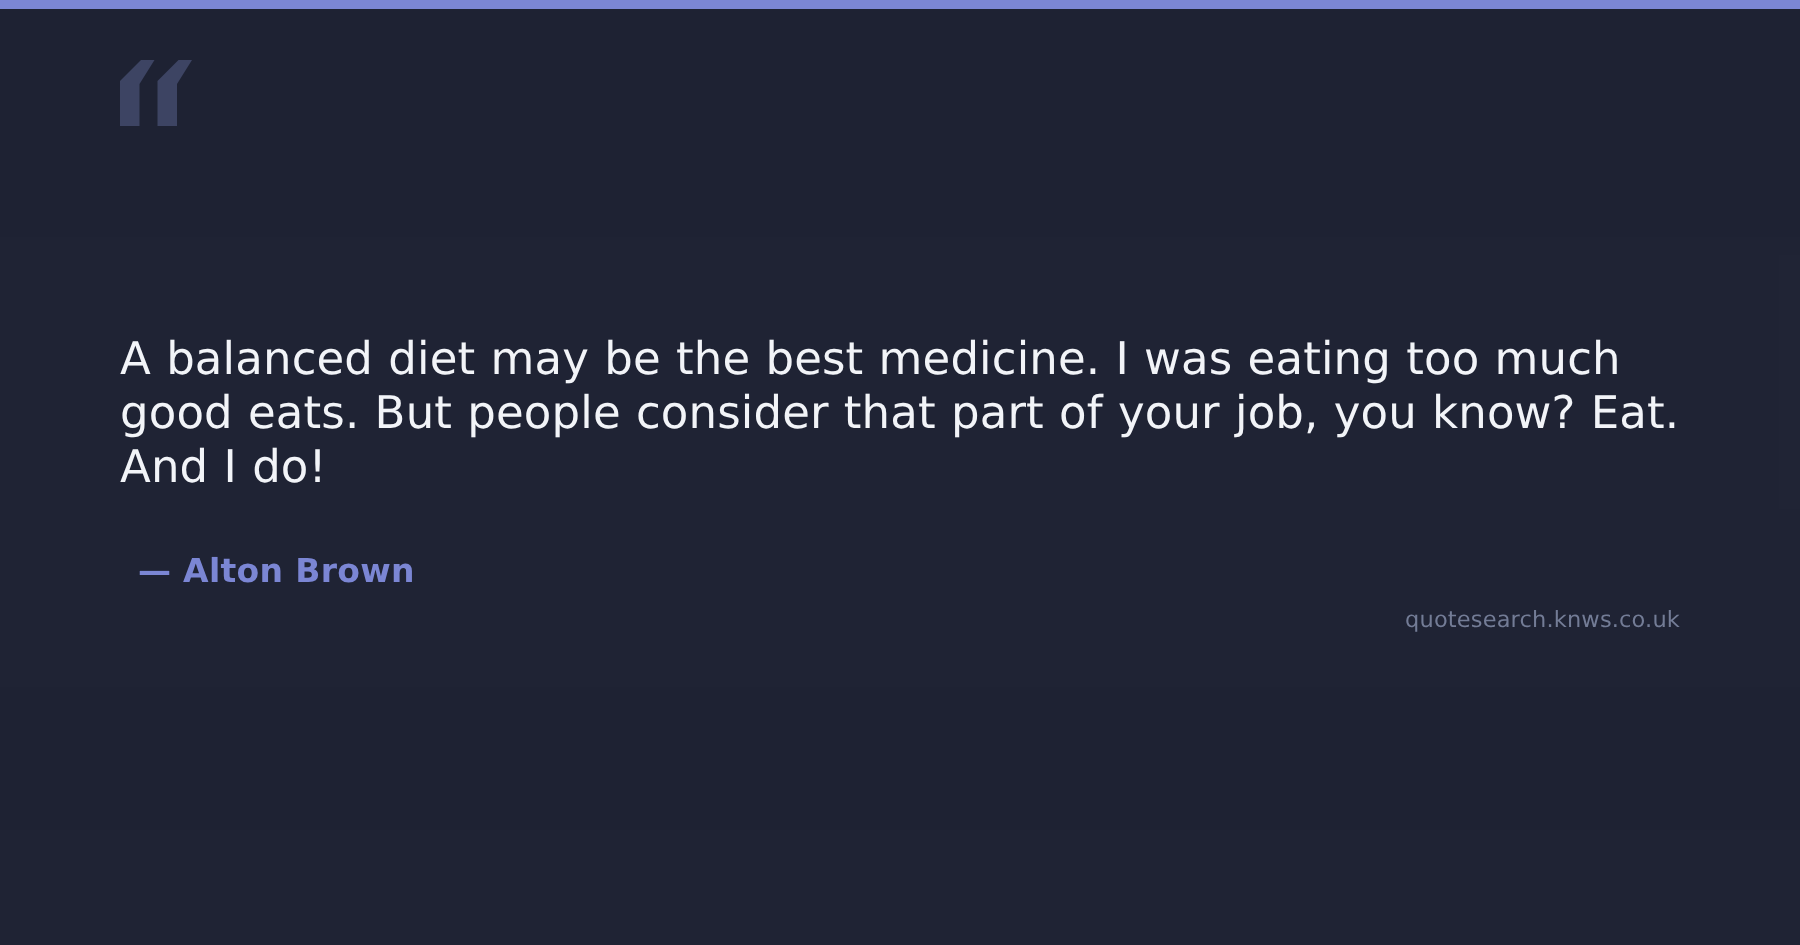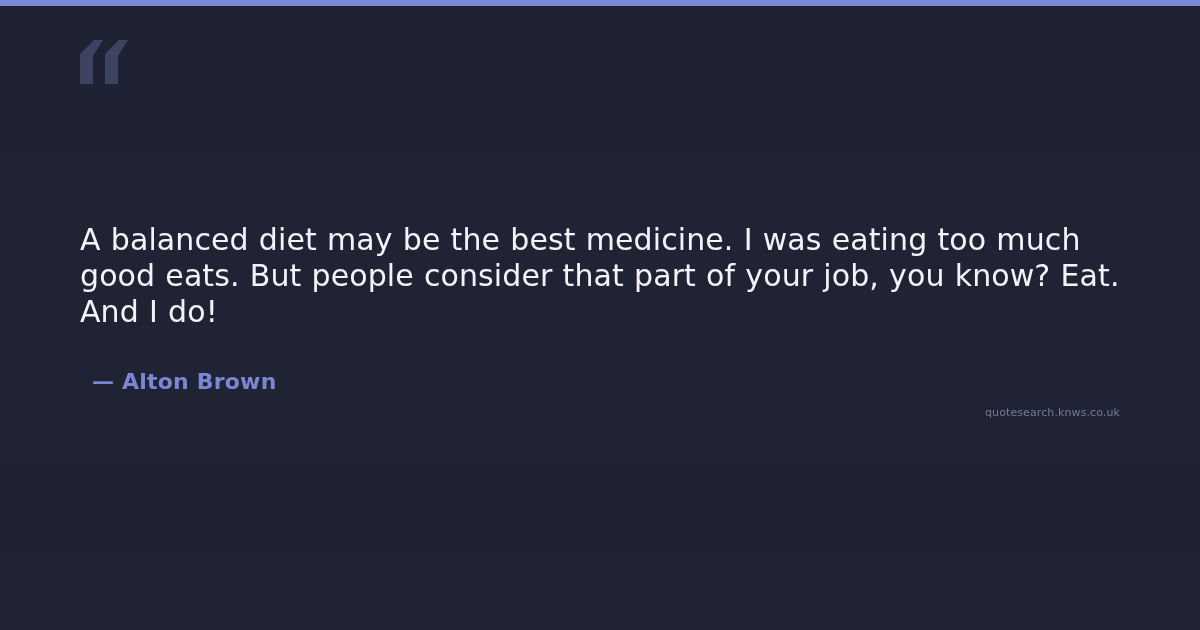--- a/index.html
+++ b/index.html
@@ -103,21 +103,21 @@
 
   
   .card-footer {
     position: absolute;
     right: 80px;
     bottom: 24px;
     text-align: right;
   }
   .footer-source {
     color: #737c96;
-    font-size: 11px;
+    font-size: 15px;
     line-height: 18px;
     font-weight: 400;
     letter-spacing: 0.1px;
   }
 </style>
 </head>
 <body>
 
 <div class="quote-card">
 

